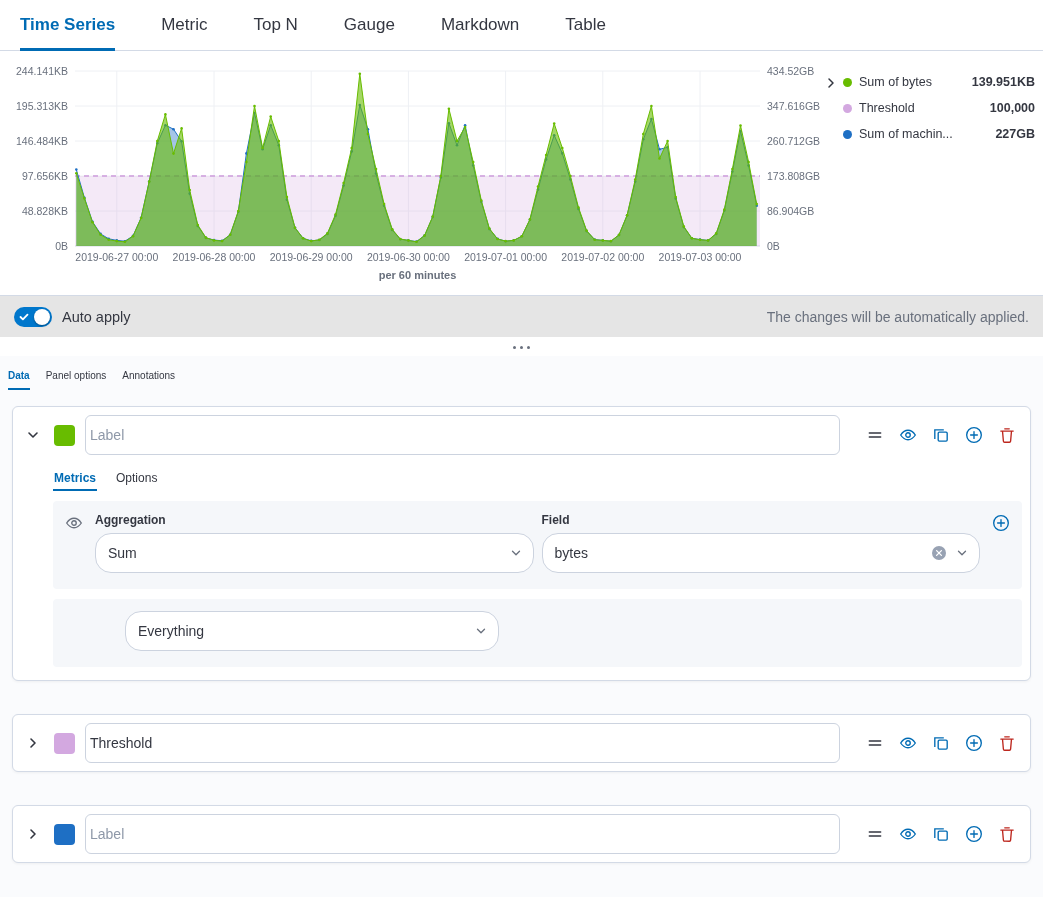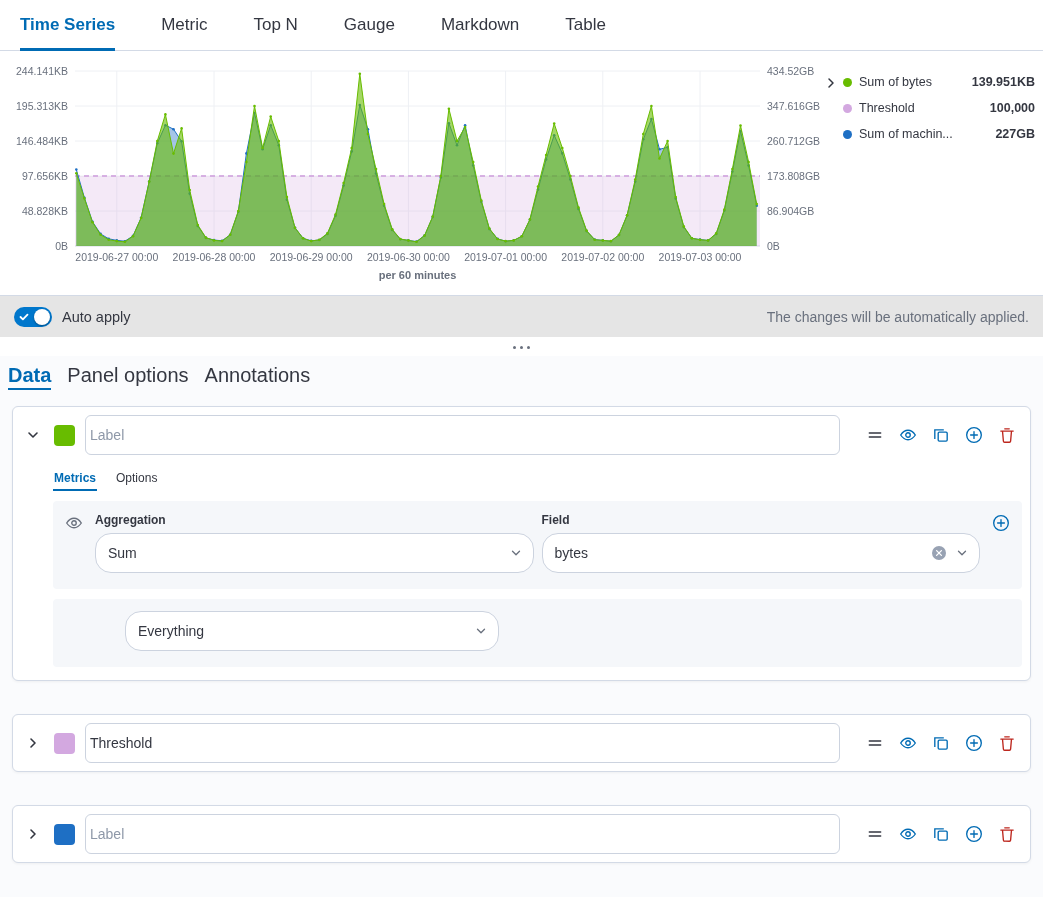--- a/index.html
+++ b/index.html
@@ -54,21 +54,21 @@
   .auto-apply-label { margin-left: 10px; font-size: 14.5px; }
   .auto-apply-hint { margin-left: auto; font-size: 14px; color: #69707D; }
 
   
   .resize-dots { display: flex; justify-content: center; gap: 4px; padding: 9px 0 7px; background: #fff; cursor: row-resize; }
   .resize-dots i { width: 3px; height: 3px; border-radius: 50%; background: #69707D; }
 
   
   .editor-wrap { background: #fafbfd; padding-bottom: 19px; min-height: 540px; }
   .editor-tabs { display: flex; gap: 16px; padding: 0 8px; height: 38px; }
-  .editor-tab { font-size: 20px; display: flex; align-items: center; position: relative; cursor: pointer; color: #343741; }
+  .editor-tab { font-size: 10px; display: flex; align-items: center; position: relative; cursor: pointer; color: #343741; }
   .editor-tab.active { color: #006BB4; font-weight: 600; }
   .editor-tab.active::after { content:""; position:absolute; left:0; right:0; bottom:4px; height:2px; background:#006BB4; }
 
   .cards { padding: 12px 12px 0; }
   .card { background: #fff; border: 1px solid #d3dae6; border-radius: 6px;
           box-shadow: 0 1px 3px rgba(0,0,0,.05); margin-bottom: 33px; }
   .card-header { display: flex; align-items: center; gap: 10px; padding: 8px 14px 8px 9px; }
   .chev-btn { width: 22px; height: 22px; display: flex; align-items: center; justify-content: center;
               background: none; border: none; cursor: pointer; flex: 0 0 22px; }
   .swatch { width: 21px; height: 21px; border-radius: 4px; flex: 0 0 21px; cursor: pointer; }

